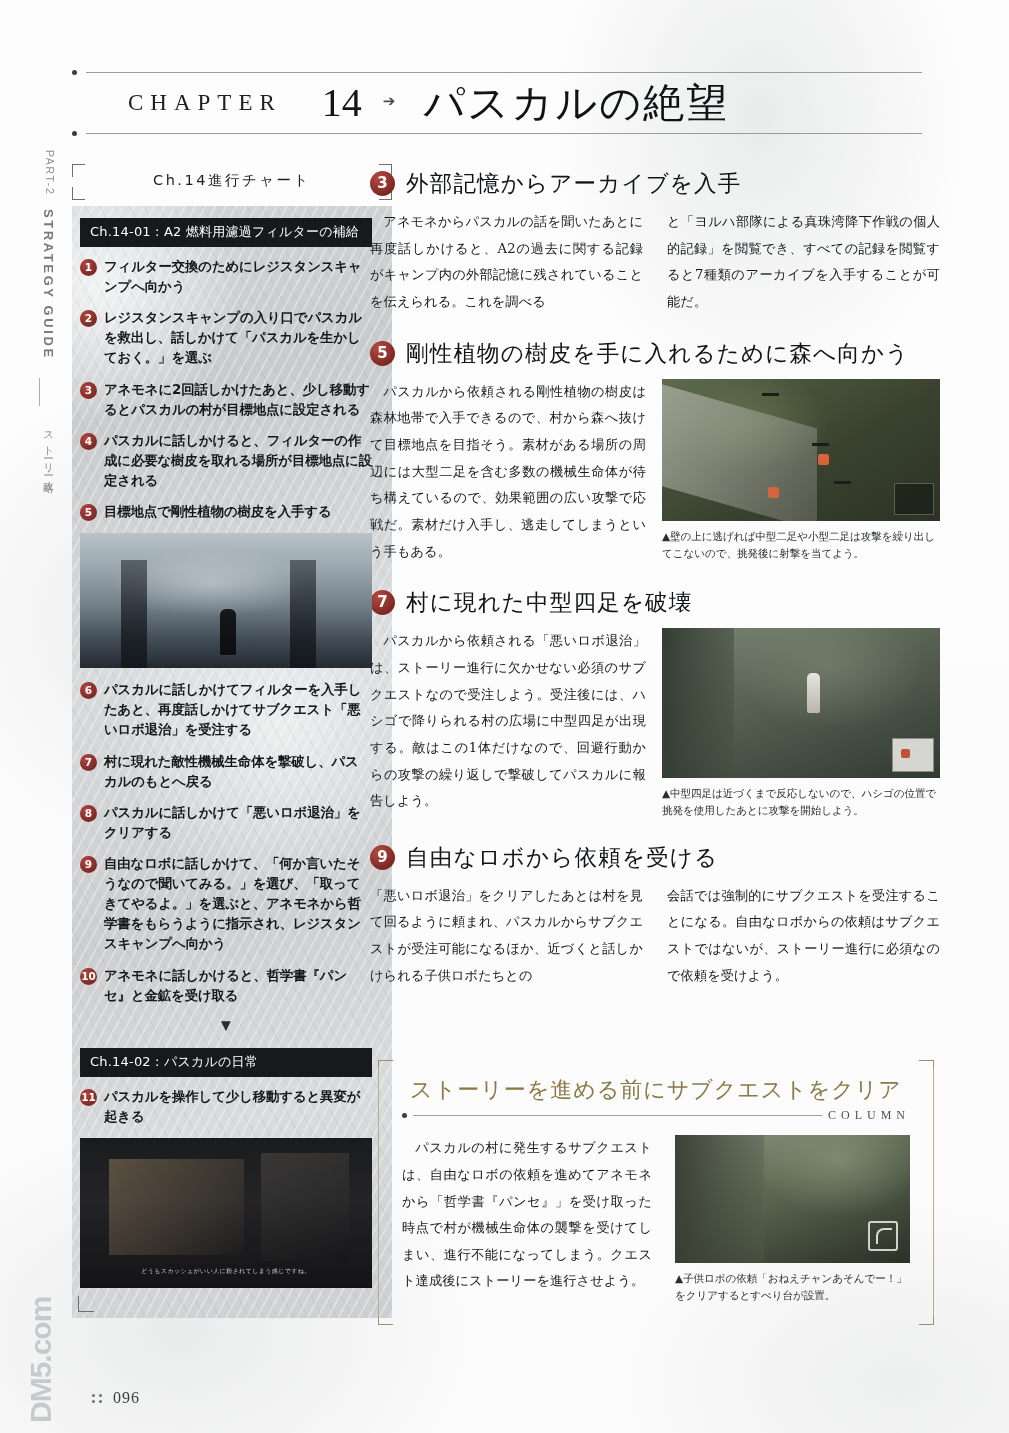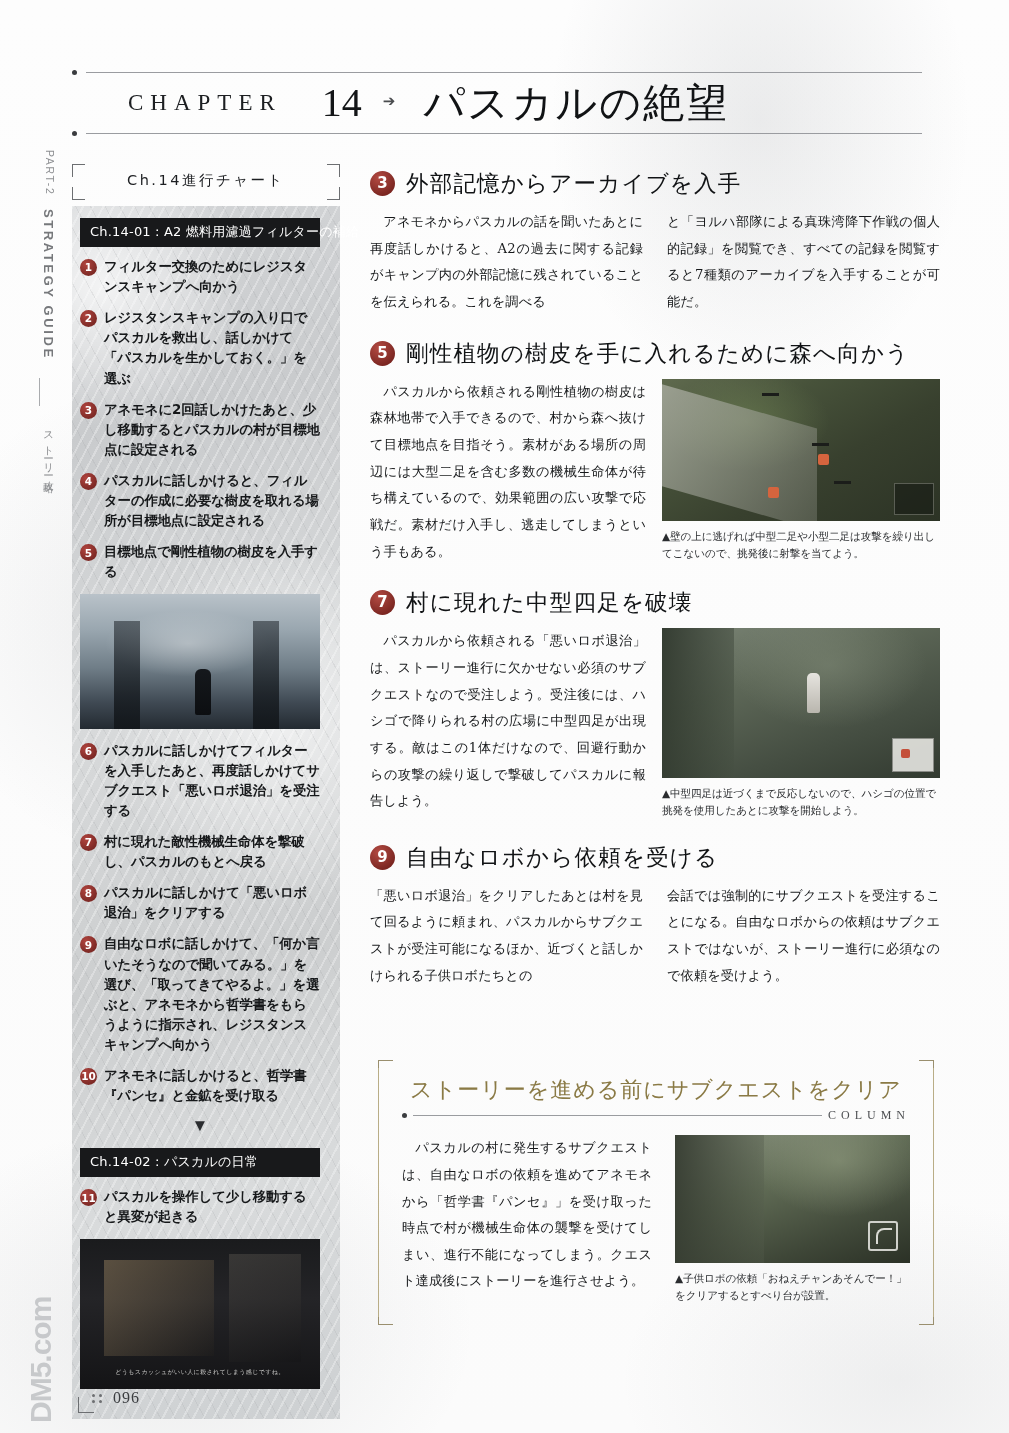--- a/index.html
+++ b/index.html
@@ -86,21 +86,21 @@
     font-size: 41px; color: #111315;
     letter-spacing: 2px; margin-left: 6px;
     font-family: "DejaVu Serif", serif;
     line-height: 1;
   }
 
   
   .chart-col {
     position: absolute;
     left: 72px; top: 162px;
-    width: 268px;
+    width: 320px;
   }
   .chart-title-box {
     position: relative;
     height: 36px;
     display: flex; align-items: center; justify-content: center;
   }
   .chart-title-box .br {
     position: absolute; width: 13px; height: 13px;
     border: 1px solid #6c6e71;
   }

